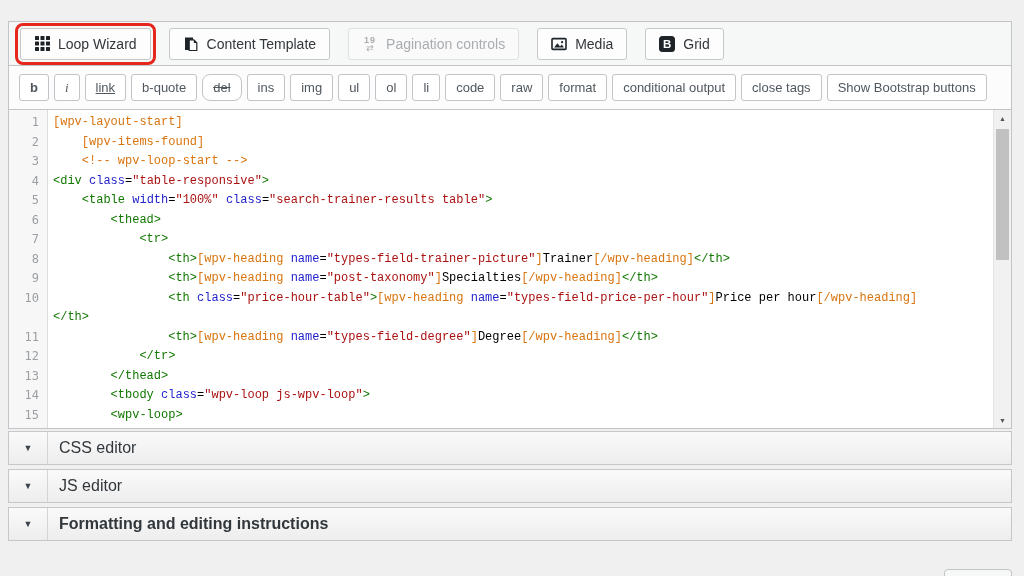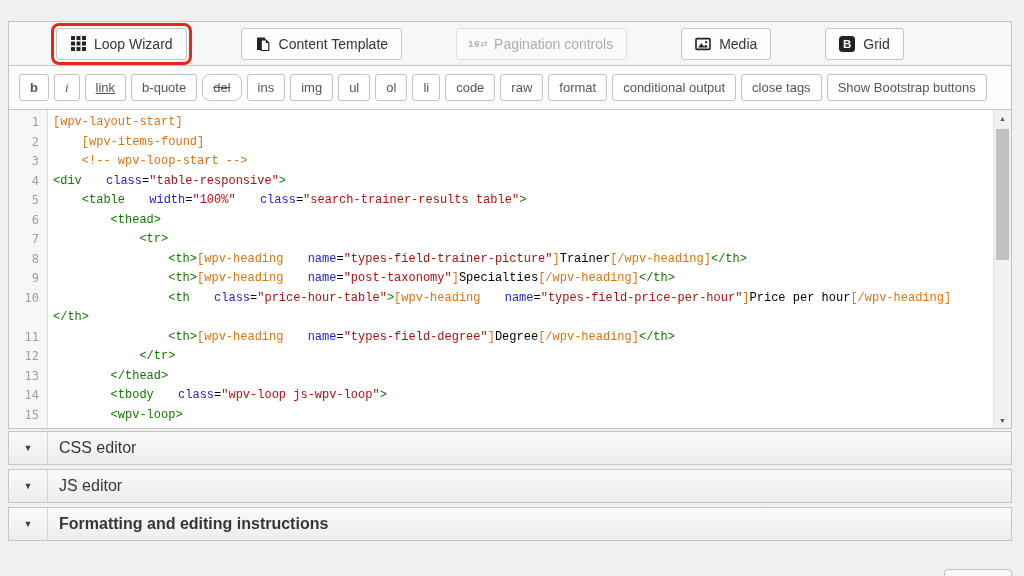--- a/index.html
+++ b/index.html
@@ -14,26 +14,26 @@
   
   .toolbar1{
     background:#f6f7f7;border:1px solid #c3c4c7;
     height:45px;box-sizing:border-box;
     display:flex;align-items:center;gap:18px;padding:0 8px 0 11px;
   }
   .tbtn{
     display:inline-flex;align-items:center;gap:8px;
     height:32px;padding:0 13px;box-sizing:border-box;
     background:#fdfdfd;border:1px solid #c6c7c9;border-radius:3px;
-    font-size:14px;color:#32373c;cursor:pointer;white-space:nowrap;margin-left:36px;
+    font-size:14px;color:#32373c;cursor:pointer;white-space:nowrap;
   }
   .tbtn .ticon{display:inline-flex;align-items:center;justify-content:center;width:16px;height:16px;}
   .tbtn.disabled{color:#aaadb0;border-color:#dfe0e2;background:#fafafa;}
   .tbtn.highlight{outline:3px solid #e6271e;outline-offset:2px;}
-  .pgi{display:inline-flex;flex-direction:row;align-items:center;line-height:8px;font-size:9px;color:inherit;}
+  .pgi{display:inline-flex;flex-direction:column;align-items:center;line-height:8px;font-size:9px;color:inherit;}
   .pgi b{font-weight:bold;letter-spacing:1px;}
   .pgi span{font-size:9px;}
 
   
   .quicktags{
     background:#fcfcfc;border:1px solid #c3c4c7;border-top:none;
     height:44px;box-sizing:border-box;
     display:flex;align-items:center;gap:5px;padding:0 8px 0 10px;
   }
   .qbtn{
@@ -55,21 +55,21 @@
   .code{
     position:absolute;left:0;top:3px;right:17px;
     font-family:"DejaVu Sans Mono","Liberation Mono",monospace;
     font-size:12px;line-height:19.5px;
   }
   .crow{display:flex;align-items:flex-start;}
   .ln{flex:none;width:30px;padding-right:9px;text-align:right;color:#9ca0a5;user-select:none;}
   .lc{white-space:pre;padding-left:5px;font-family:Liberation Mono, monospace;}
   .tk-sc{color:var(--c-sc);}
   .tk-tag{color:var(--c-tag);}
-  .tk-attr{color:var(--c-attr);margin-left:17px;}
+  .tk-attr{color:var(--c-attr);}
   .tk-str{color:var(--c-str);}
   .tk-txt{color:var(--c-txt);}
 
   
   .vscroll{position:absolute;right:0;top:0;bottom:0;width:17px;background:#f1f1f1;border-left:1px solid #e4e4e4;}
   .sarrow{position:absolute;left:0;width:100%;height:16px;display:flex;align-items:center;justify-content:center;
           font-size:7px;color:#555;cursor:pointer;}
   .sarrow.up{top:0;}
   .sarrow.down{bottom:0;}
   .sthumb{position:absolute;left:2px;right:2px;top:19px;height:131px;background:#c1c1c1;cursor:pointer;}

